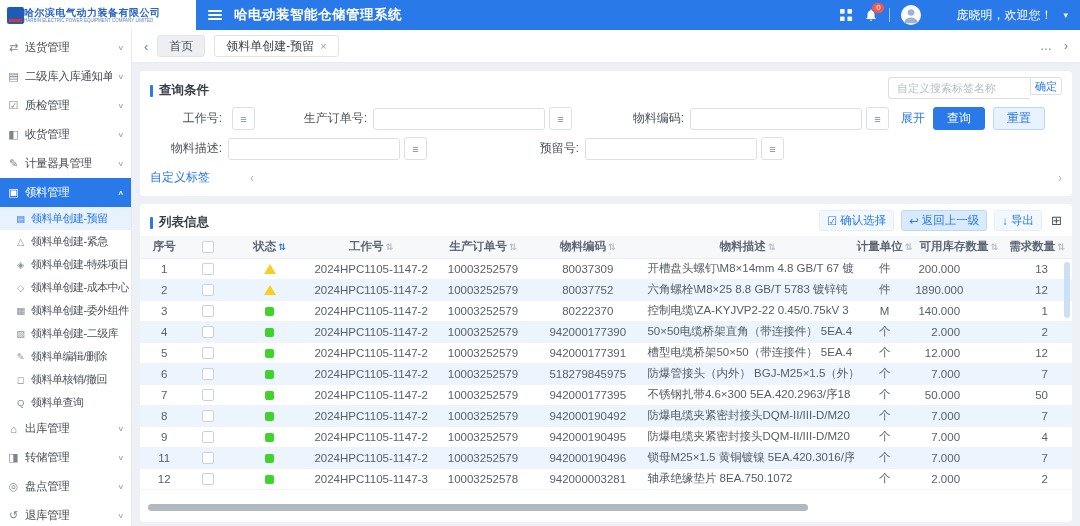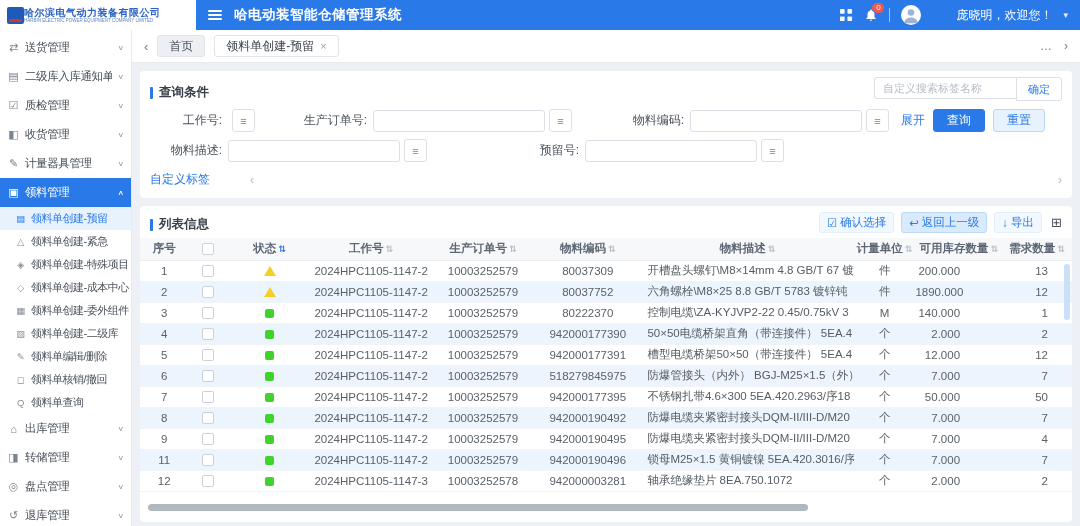--- a/index.html
+++ b/index.html
@@ -52,21 +52,21 @@
   .panel { background:#fff; border-radius:4px; margin:8px 8px 0; }
   .panel-head { display:flex; align-items:flex-end; padding:6px 10px 0; }
   .sec-title { display:flex; align-items:center; font-size:12.5px; font-weight:bold; color:#3a414b; }
   .sec-title::before { content:""; width:3px; height:12px; background:#2979e8; border-radius:1px; margin-right:6px; }
 
   
   .query-panel { padding-bottom:4px; }
   .tag-search { margin-left:auto; display:flex; }
   .tag-search input { width:142px; height:22px; border:1px solid #dcdfe6; border-right:none; border-radius:3px 0 0 3px; padding:0 8px; font-size:11px; color:#333; outline:none; }
   .tag-search input::placeholder { color:#b6bcc5; }
-  .btn-ok { height:24px; border:1px solid #dcdfe6; background:#fff; color:#2979e8; font-size:11px; padding:0 11px; border-radius:0 3px 3px 0; cursor:pointer; }
+  .btn-ok { height:18px; border:1px solid #dcdfe6; background:#fff; color:#2979e8; font-size:11px; padding:0 4px; border-radius:0 3px 3px 0; cursor:pointer; }
   .q-form { padding:8px 10px 0; }
   .q-row { display:flex; align-items:center; margin-bottom:7px; }
   .q-field { display:flex; align-items:center; }
   .q-label { width:78px; text-align:right; padding-right:6px; color:#4a515b; font-size:12px; white-space:nowrap; flex:none; }
   .q-input { width:172px; height:22px; border:1px solid #dcdfe6; border-radius:3px; padding:0 6px; font-size:12px; color:#3c434c; outline:none; }
   .filter-btn { width:23px; height:23px; margin-left:4px; border:1px solid #dcdfe6; border-radius:3px; display:flex; align-items:center; justify-content:center; color:#7c8490; font-size:11px; cursor:pointer; background:#fff; }
   .filter-spacer { width:27px; }
   .gap-col { width:40px; }
   .q-actions { display:flex; align-items:center; gap:8px; margin-left:12px; }
   .link { color:#2979e8; cursor:pointer; font-size:12px; white-space:nowrap; }

